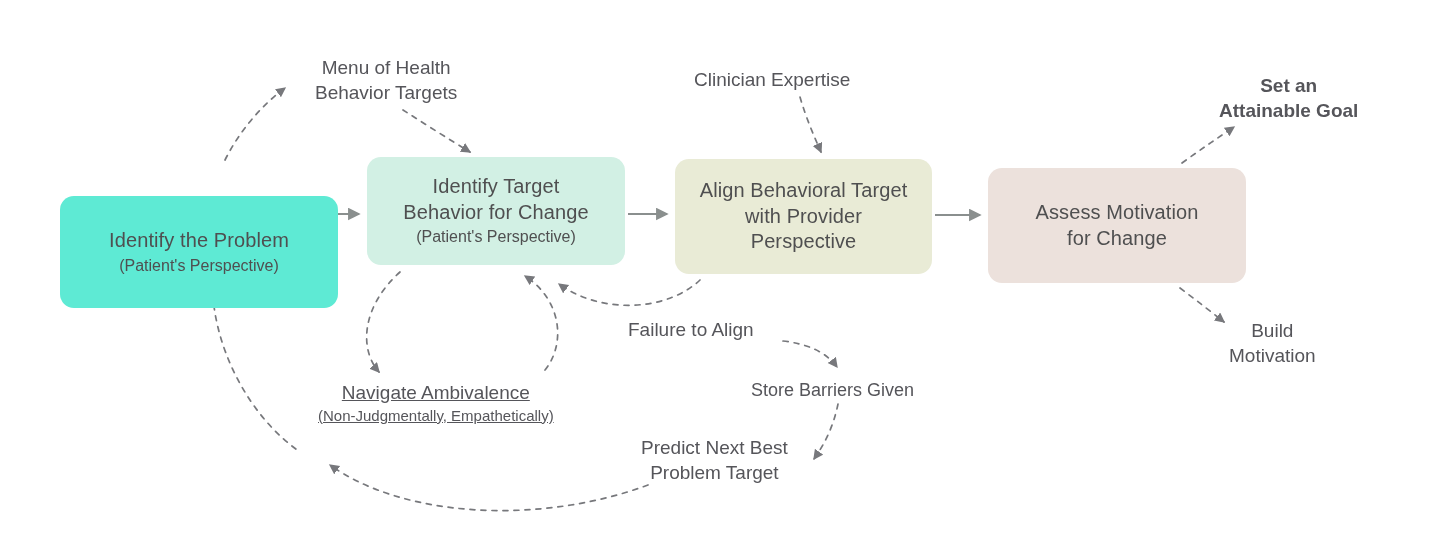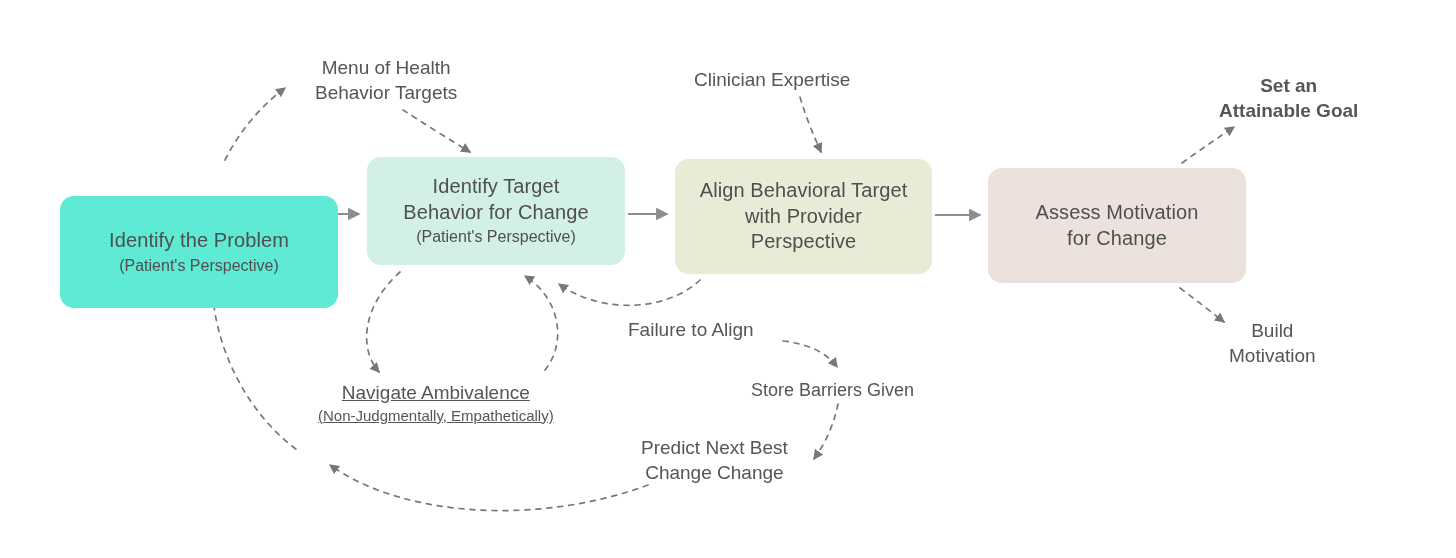--- a/index.html
+++ b/index.html
@@ -156,16 +156,16 @@
   <div class="label" style="left:628px; top:318px;">
     <span class="l1">Failure to Align</span>
   </div>
 
   <div class="label small" style="left:751px; top:379px;">
     <span class="l1">Store Barriers Given</span>
   </div>
 
   <div class="label" style="left:641px; top:436px;">
     <span class="l1">Predict Next Best</span>
-    <span class="l2">Change Change</span>
+    <span class="l2">Problem Target</span>
   </div>
 
 </div>
 
 </body></html>

